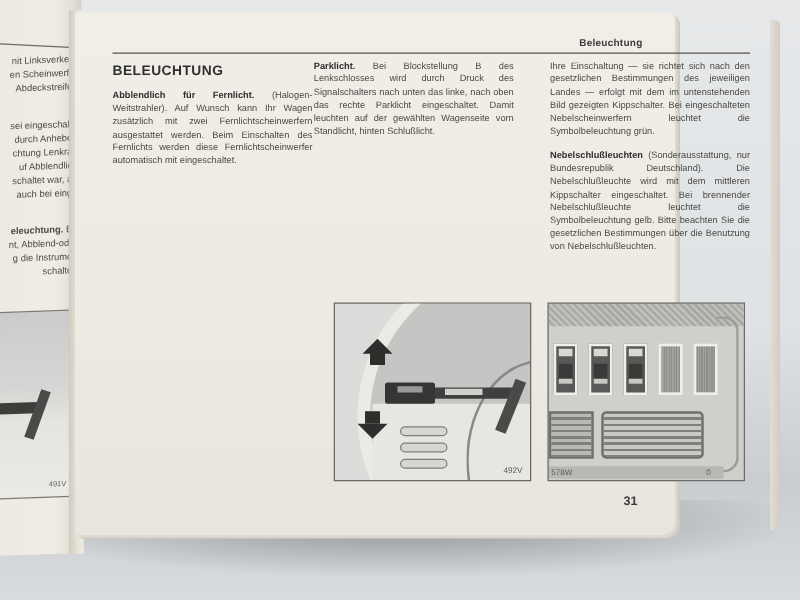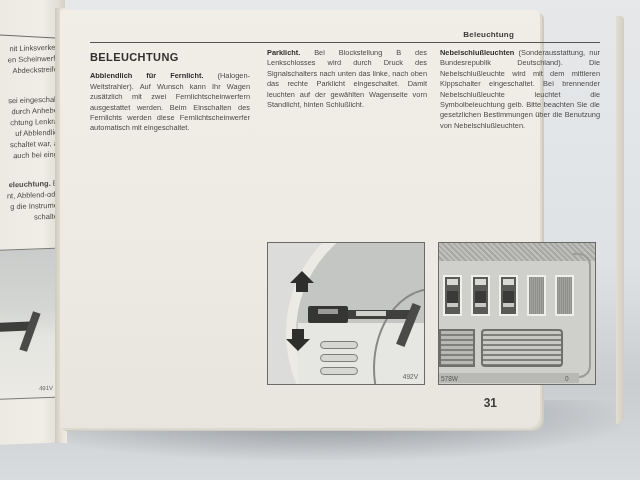--- a/index.html
+++ b/index.html
@@ -51,30 +51,30 @@
   }
   .page-edge { position: absolute; left: 616px; top: 16px; width: 8px; height: 408px; background: linear-gradient(90deg,#e2ded4,#d1cdc2); border-radius: 0 4px 8px 0; }
   .running-head {
     position: absolute; right: 26px; top: 20px; font-size: 8px; font-weight: bold; color: #3b3b39; letter-spacing: 0.2px;
   }
   .head-rule { position: absolute; left: 30px; top: 32px; width: 510px; height: 1px; background: #55554f; }
   .col { position: absolute; top: 38px; width: 160px; font-size: 7.4px; line-height: 10.4px; color: #4a4a46; text-align: justify; }
   .col p { margin-bottom: 9px; }
   .col b { color: #2f2f2d; }
   .col1 { left: 30px; }
-  .col2 { left: 207px; }
+  .col2 { left: 191px; }
   .col3 { left: 380px; }
   .section-title { font-size: 11px; font-weight: bold; color: #2f2f2d; letter-spacing: 0.4px; margin: 4px 0 9px 0; }
   .figure {
     position: absolute; top: 232px; height: 143px; border: 1px solid #6a6a66; overflow: hidden;
   }
   .fig1 { left: 207px; width: 158px; background: #dcddda; }
   .fig2 { left: 378px; width: 158px; background: #cfd0cc; }
   .fig-code { position: absolute; font-size: 6.5px; color: #5a5a56; }
-  .page-number { position: absolute; right: 43px; top: 386px; font-size: 12px; font-weight: bold; color: #3b3b39; }
+  .page-number { position: absolute; right: 30px; top: 386px; font-size: 10px; font-weight: bold; color: #3b3b39; }
   
   .arc1 { position: absolute; left: 18px; top: -40px; width: 260px; height: 260px; border-radius: 50%; border: 10px solid #eceae5; background: #c4c6c3; }
   .arc2 { position: absolute; left: 105px; top: 45px; width: 120px; height: 160px; border-radius: 50%; border: 2px solid #888; border-right: none; border-bottom:none; }
   .lower { position: absolute; left: 30px; top: 80px; width: 140px; height: 80px; background: #e6e6e2; }
   .vent { position: absolute; left: 52px; width: 38px; height: 8px; border: 1.5px solid #7d7e7a; border-radius: 4px; background: #d6d6d2; }
   .arrow-up { position: absolute; left: 22px; top: 28px; width: 0; height: 0; border-left: 12px solid transparent; border-right: 12px solid transparent; border-bottom: 12px solid #2e2f2d; }
   .arrow-up-stem { position: absolute; left: 28px; top: 39px; width: 12px; height: 10px; background: #2e2f2d; }
   .arrow-dn-stem { position: absolute; left: 24px; top: 86px; width: 12px; height: 10px; background: #2e2f2d; }
   .arrow-dn { position: absolute; left: 18px; top: 96px; width: 0; height: 0; border-left: 12px solid transparent; border-right: 12px solid transparent; border-top: 12px solid #2e2f2d; }
   .stalk-head { position: absolute; left: 40px; top: 63px; width: 40px; height: 17px; background: #353634; border-radius: 2px; }
@@ -136,20 +136,21 @@
   <div class="col col1">
     <div class="section-title">BELEUCHTUNG</div>
     <p><b>Abblendlich für Fernlicht.</b><span> (Halogen-Weitstrahler). Auf Wunsch kann Ihr Wagen zusätzlich mit zwei Fernlichtscheinwerfern ausgestattet werden. Beim Einschalten des Fernlichts werden diese Fernlichtscheinwerfer automatisch mit eingeschaltet.</span></p>
   </div>
 
   <div class="col col2">
     <p><b>Parklicht.</b><span> Bei Blockstellung B des Lenkschlosses wird durch Druck des Signalschalters nach unten das linke, nach oben das rechte Parklicht eingeschaltet. Damit leuchten auf der gewählten Wagenseite vorn Standlicht, hinten Schlußlicht.</span></p>
   </div>
 
   <div class="col col3">
+    <p><span>Ihre Einschaltung — sie richtet sich nach den gesetzlichen Bestimmungen des jeweiligen Landes — erfolgt mit dem im untenstehenden Bild gezeigten Kippschalter. Bei eingeschalteten Nebelscheinwerfern leuchtet die Symbolbeleuchtung grün.</span></p>
     <p><b>Nebelschlußleuchten</b><span> (Sonderausstattung, nur Bundesrepublik Deutschland). Die Nebelschlußleuchte wird mit dem mittleren Kippschalter eingeschaltet. Bei brennender Nebelschlußleuchte leuchtet die Symbolbeleuchtung gelb. Bitte beachten Sie die gesetzlichen Bestimmungen über die Benutzung von Nebelschlußleuchten.</span></p>
   </div>
 
   <div class="figure fig1">
     <div class="arc1"></div>
     <div class="lower"></div>
     <div class="arc2"></div>
     <div class="vent" style="top:98px"></div>
     <div class="vent" style="top:111px"></div>
     <div class="vent" style="top:124px"></div>

